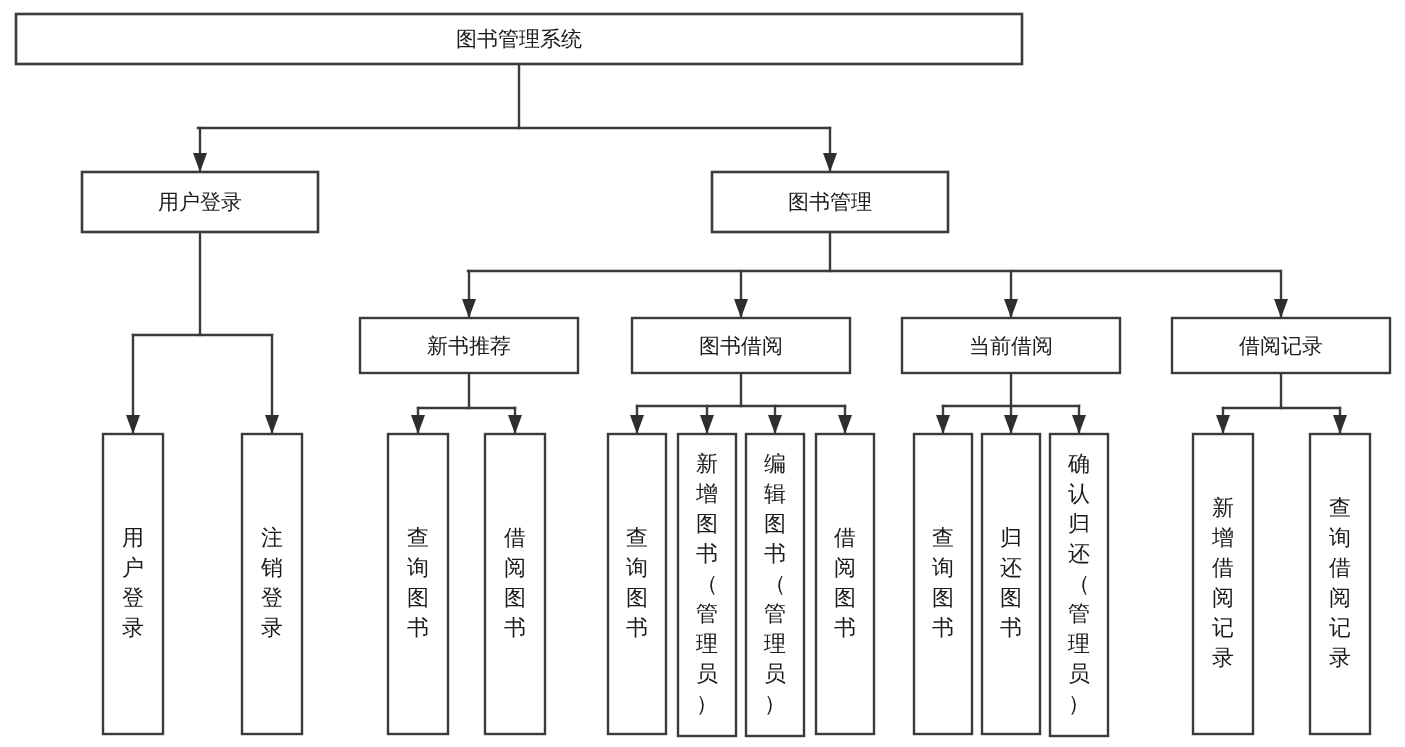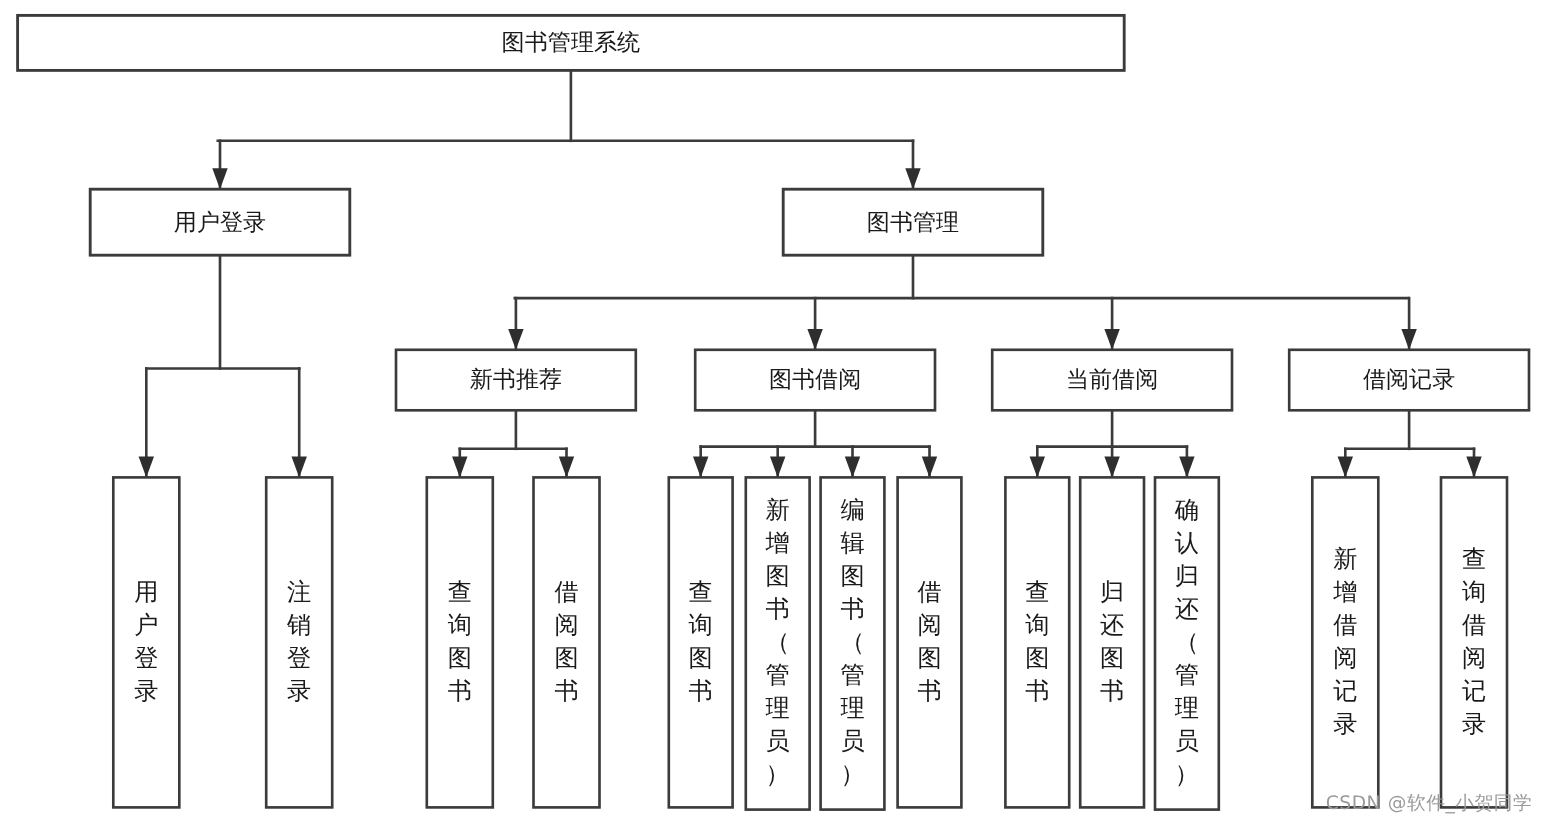--- a/index.html
+++ b/index.html
@@ -205,15 +205,14 @@
           <rect x="1193" y="434" width="60" height="300" class="node-rect thin"></rect>
           <text x="1223" y="509" class="node-label vertical"><tspan x="1223" dy="0">新</tspan><tspan x="1223" dy="30">增</tspan><tspan x="1223" dy="30">借</tspan><tspan x="1223" dy="30">阅</tspan><tspan x="1223" dy="30">记</tspan><tspan x="1223" dy="30">录</tspan></text>
         </g>
         <g>
           <rect x="1310" y="434" width="60" height="300" class="node-rect thin"></rect>
           <text x="1340" y="509" class="node-label vertical"><tspan x="1340" dy="0">查</tspan><tspan x="1340" dy="30">询</tspan><tspan x="1340" dy="30">借</tspan><tspan x="1340" dy="30">阅</tspan><tspan x="1340" dy="30">记</tspan><tspan x="1340" dy="30">录</tspan></text>
         </g>
       </g>
   </svg>
 
-  <div class="watermark">CSDN @软件_小贺同学</div>
 
 </div>
 
 </body></html>

